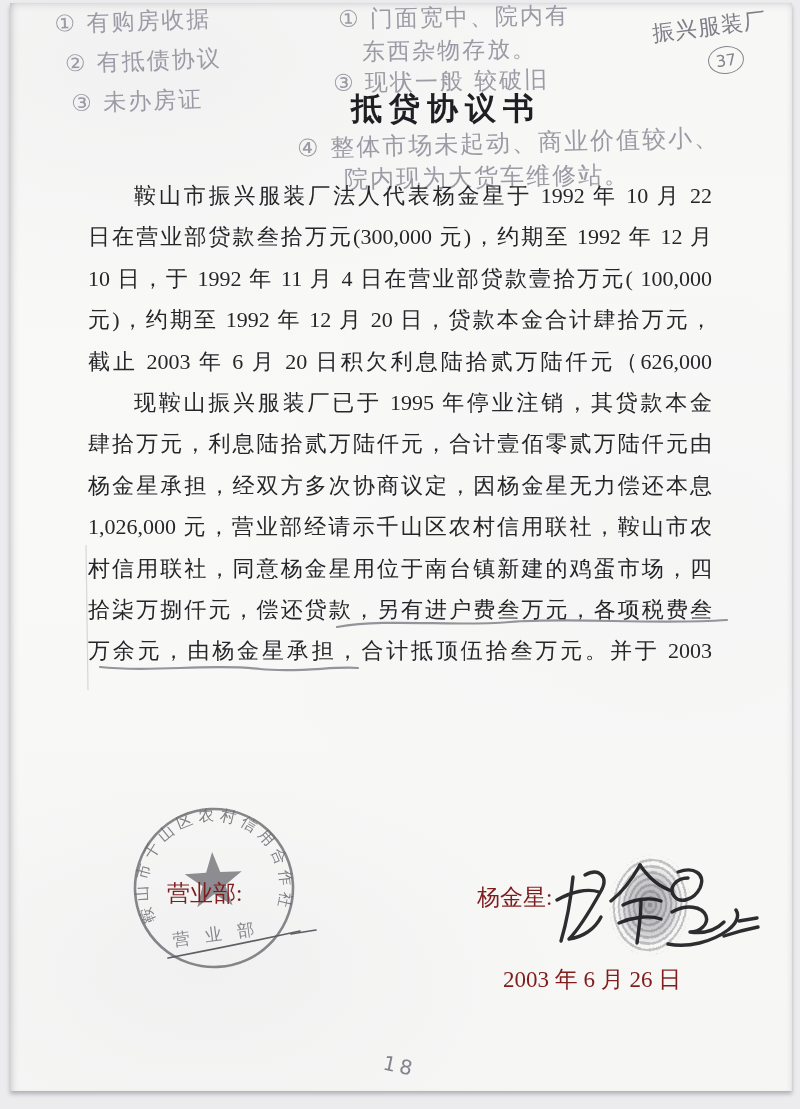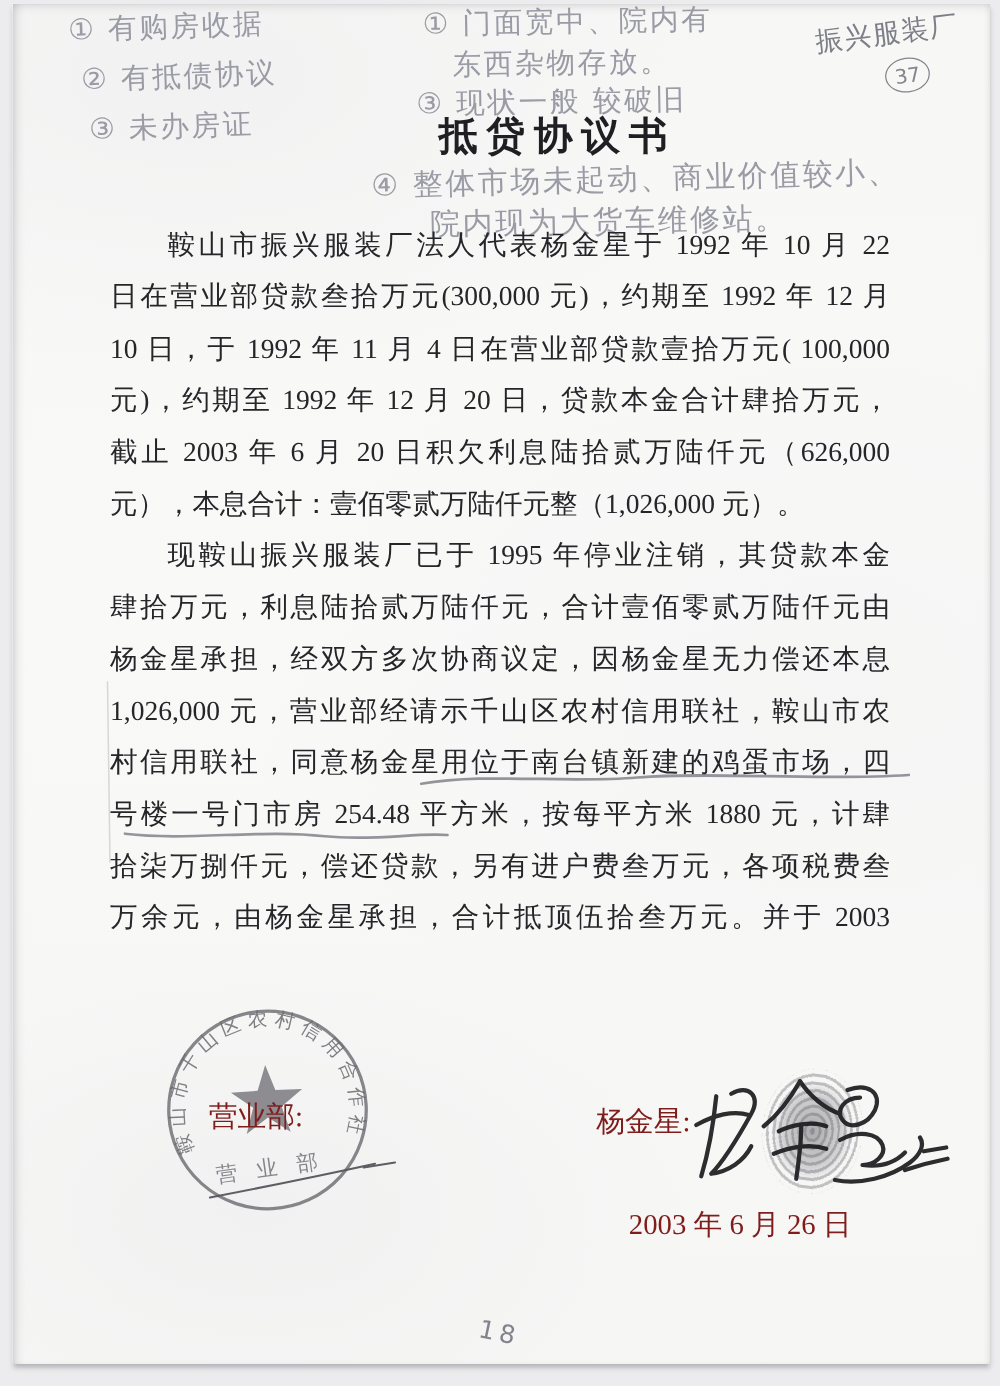--- a/index.html
+++ b/index.html
@@ -118,35 +118,33 @@
         <div class="line justify indent">鞍山市振兴服装厂法人代表杨金星于 1992 年 10 月 22</div>
 
         <div class="line justify">日在营业部贷款叁拾万元(300,000 元)，约期至 1992 年 12 月</div>
 
         <div class="line justify">10 日，于 1992 年 11 月 4 日在营业部贷款壹拾万元( 100,000</div>
 
         <div class="line justify">元)，约期至 1992 年 12 月 20 日，贷款本金合计肆拾万元，</div>
 
         <div class="line justify">截止 2003 年 6 月 20 日积欠利息陆拾贰万陆仟元（626,000</div>
 
-        <div class="line">元），本息合计：壹佰零贰万陆仟元整（1,026,000 元）。</div>
       </div>
     <div>
 
         <div class="line justify indent">现鞍山振兴服装厂已于 1995 年停业注销，其贷款本金</div>
 
         <div class="line justify">肆拾万元，利息陆拾贰万陆仟元，合计壹佰零贰万陆仟元由</div>
 
         <div class="line justify">杨金星承担，经双方多次协商议定，因杨金星无力偿还本息</div>
 
         <div class="line justify">1,026,000 元，营业部经请示千山区农村信用联社，鞍山市农</div>
 
         <div class="line justify">村信用联社，同意杨金星用位于南台镇新建的鸡蛋市场，四</div>
 
-        <div class="line justify">号楼一号门市房 254.48 平方米，按每平方米 1880 元，计肆</div>
 
         <div class="line justify">拾柒万捌仟元，偿还贷款，另有进户费叁万元，各项税费叁</div>
 
         <div class="line justify">万余元，由杨金星承担，合计抵顶伍拾叁万元。并于 2003</div>
 
       </div>
   </div>
 
   <svg class="layer" width="800" height="1109" viewBox="0 0 800 1109">
     <g fill="none" stroke="#6e6e78" stroke-width="2.2" stroke-linecap="round" opacity="0.72">

